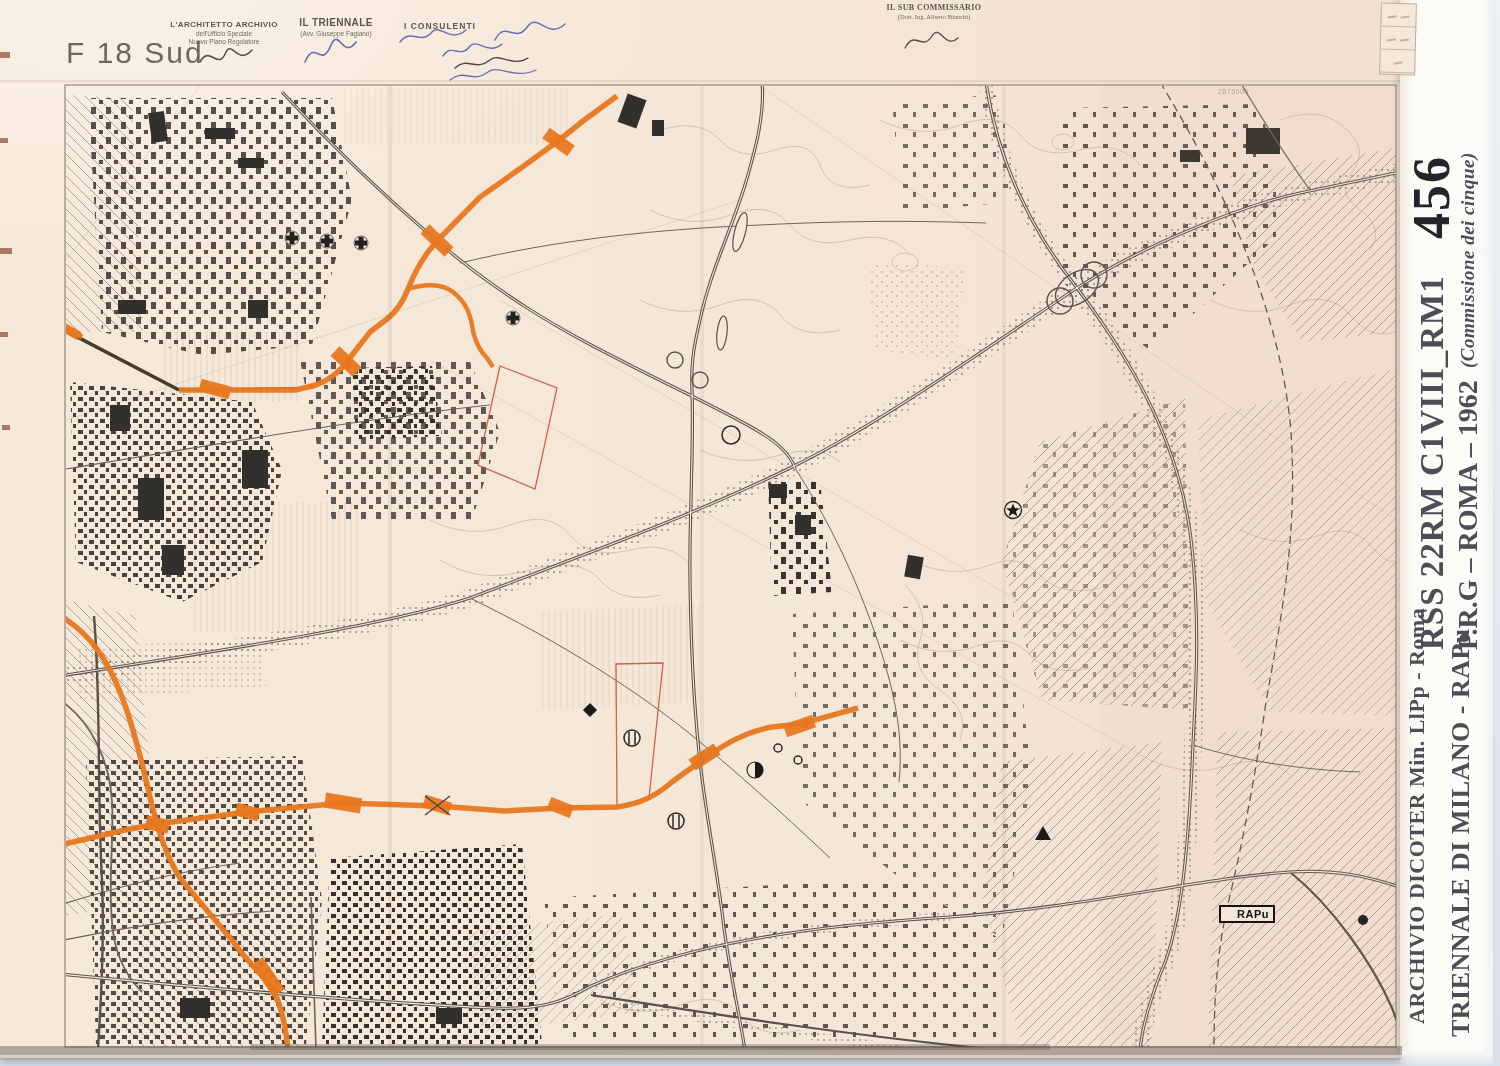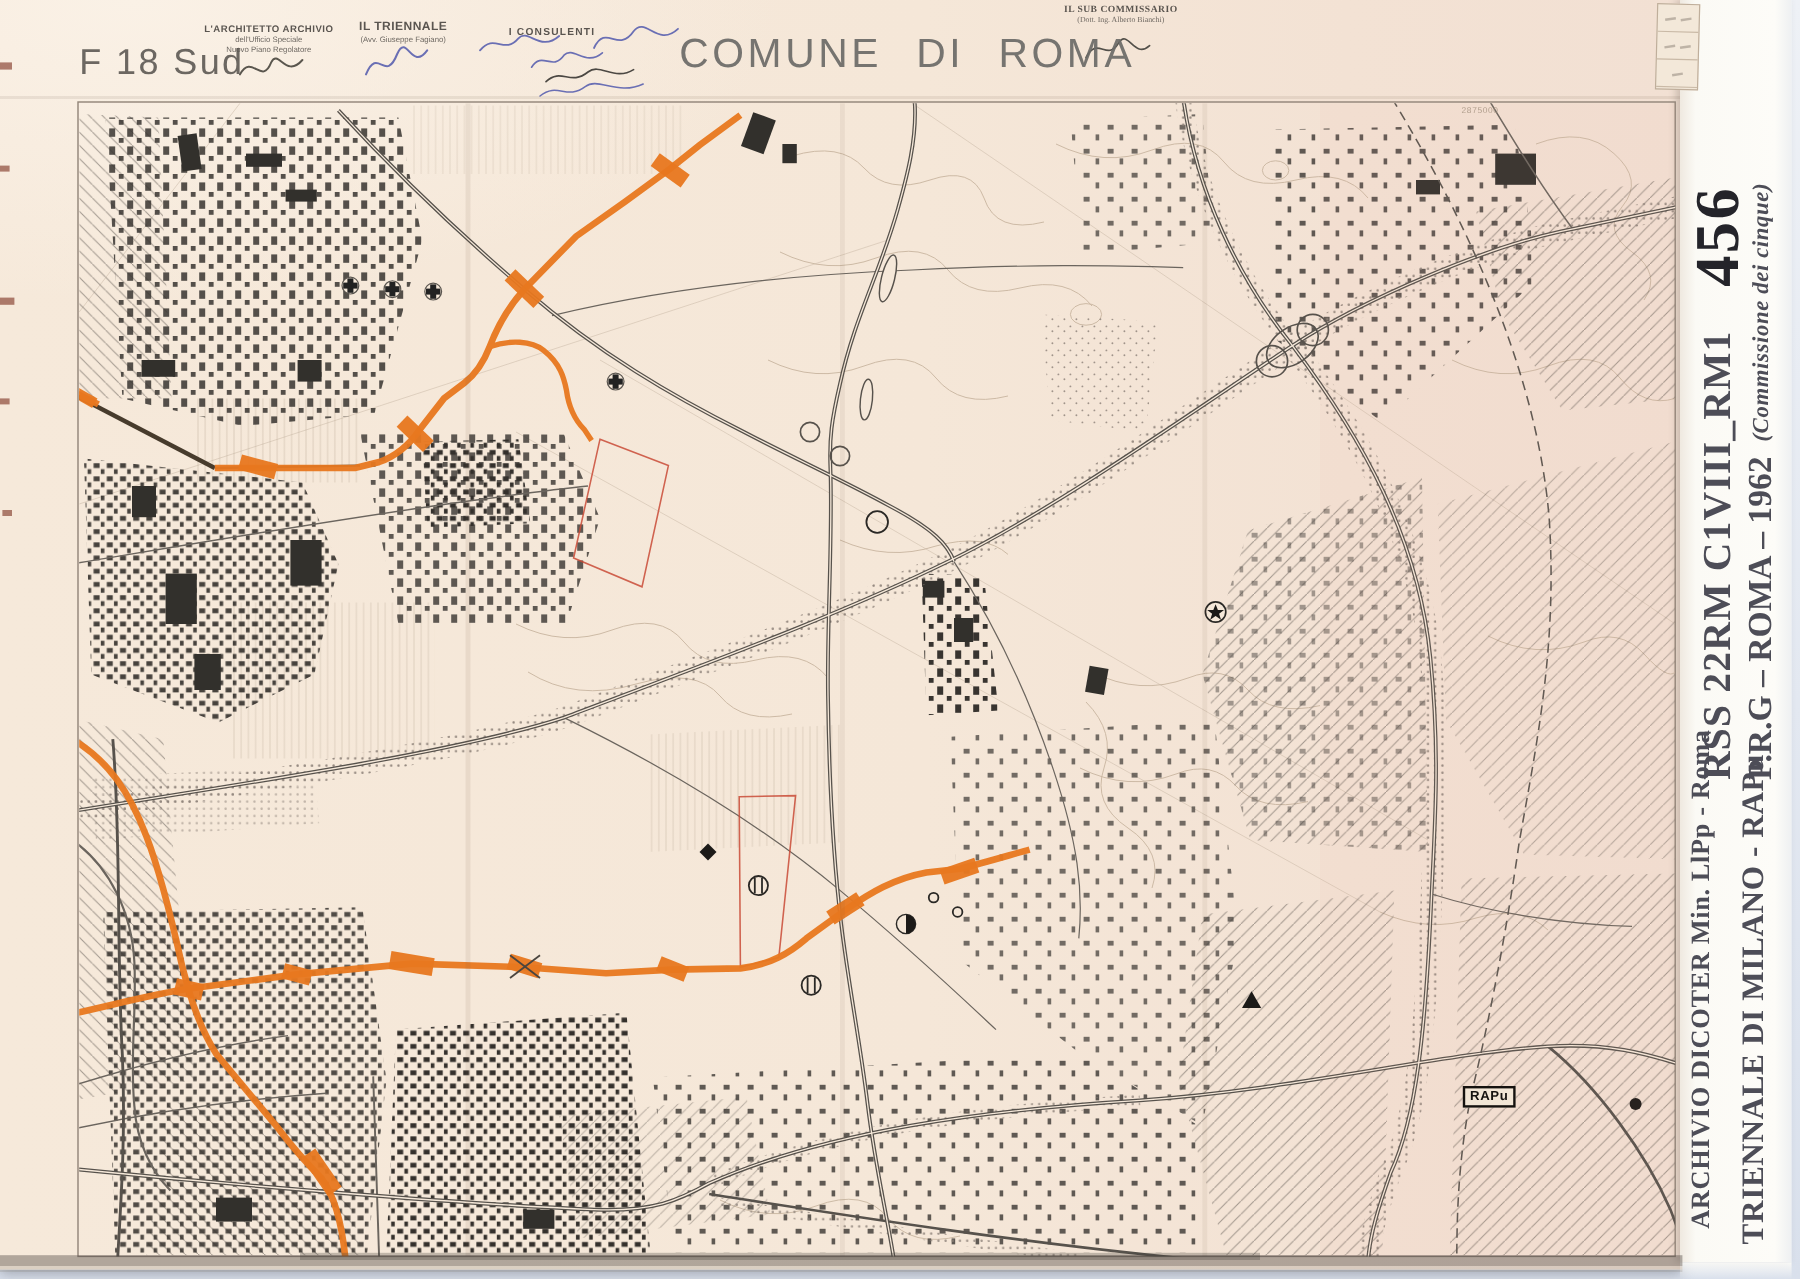--- a/index.html
+++ b/index.html
@@ -20,26 +20,26 @@
   .hdr{position:absolute;z-index:4;color:#3f3b37;}
   .hdr .t{font-weight:bold;letter-spacing:.4px;}
   .sheetcode{left:66px;top:36px;font-size:30px;letter-spacing:2px;color:#5d5954;opacity:.9;}
   .maintitle{left:566px;top:26px;font-size:34px;color:#6c6b68;letter-spacing:3px;word-spacing:16px;opacity:.92;}
   .blk{text-align:center;line-height:1.25;opacity:.85;}
   .blk .t{font-size:8px;}
   .blk .s{font-size:6.5px;color:#55504b;}
   .b-arch{left:160px;top:20px;width:128px;}
   .b-dir{left:288px;top:17px;width:96px;}
   .b-dir .t{font-size:10px;}
-  .b-cons{left:398px;top:21px;width:84px;margin-left:20px;}
+  .b-cons{left:398px;top:21px;width:84px;}
   .b-cons .t{font-size:8.5px;letter-spacing:1px;}
   .b-sub{left:876px;top:3px;width:116px;font-family:Liberation Serif, serif;}
   .stamp{position:absolute;left:1219px;top:905px;z-index:5;border:2px solid #15120f;
          background:#f2e6d6;color:#15120f;font-weight:bold;font-size:11px;
-         padding:1px 4px 1px 4px;letter-spacing:.5px;}
+         padding:1px 4px 1px 16px;letter-spacing:.5px;}
   .vcol{position:absolute;z-index:5;writing-mode:vertical-rl;transform:rotate(180deg);
         white-space:nowrap;font-family:"Liberation Serif",serif;font-weight:bold;
         color:var(--sidebar-text,#4d4d57);}
   .vc1{left:1402px;top:60px;height:590px;width:46px;font-size:33px;letter-spacing:1px;}
   .vc1 .num{font-size:52px;color:#24242a;margin-inline-start:36px;letter-spacing:2px;}
   .vc2{left:1452px;top:95px;height:555px;width:38px;font-size:28px;}
   .vc2 .note{font-style:italic;font-size:19px;margin-inline-start:12px;letter-spacing:.5px;}
   .vc3{left:1404px;top:628px;height:396px;width:34px;font-size:22px;letter-spacing:.5px;}
   .vc4{left:1446px;top:635px;height:402px;width:40px;font-size:26px;letter-spacing:.5px;}
   .ctab{position:absolute;left:1380px;top:3px;width:34px;height:70px;z-index:4;
@@ -333,21 +333,20 @@
         <rect x="0" y="332" width="8" height="5"></rect>
       <rect x="2" y="425" width="8" height="5"></rect>
     </g>
     <rect x="0" y="80" width="1400" height="2.5" fill="rgba(100,80,60,.10)"></rect>
     <rect x="0" y="1046" width="1402" height="9" fill="rgba(80,75,68,.42)"></rect>
     <rect x="0" y="1055" width="1402" height="5" fill="rgba(140,135,128,.25)"></rect>
     <rect x="250" y="1044" width="800" height="6" fill="rgba(70,65,60,.30)"></rect>
   </svg>
 
   <div class="hdr sheetcode">F 18 Sud</div>
-  <div class="hdr maintitle">COMUNE DI ROMA</div>
 
   <div class="hdr blk b-arch">
     <div class="t">L'ARCHITETTO ARCHIVIO</div>
     <div class="s">dell'Ufficio Speciale</div>
     <div class="s">Nuovo Piano Regolatore</div>
   </div>
   <div class="hdr blk b-dir">
     <div class="t">IL TRIENNALE</div>
     <div class="s">(Avv. Giuseppe Fagiano)</div>
   </div>

